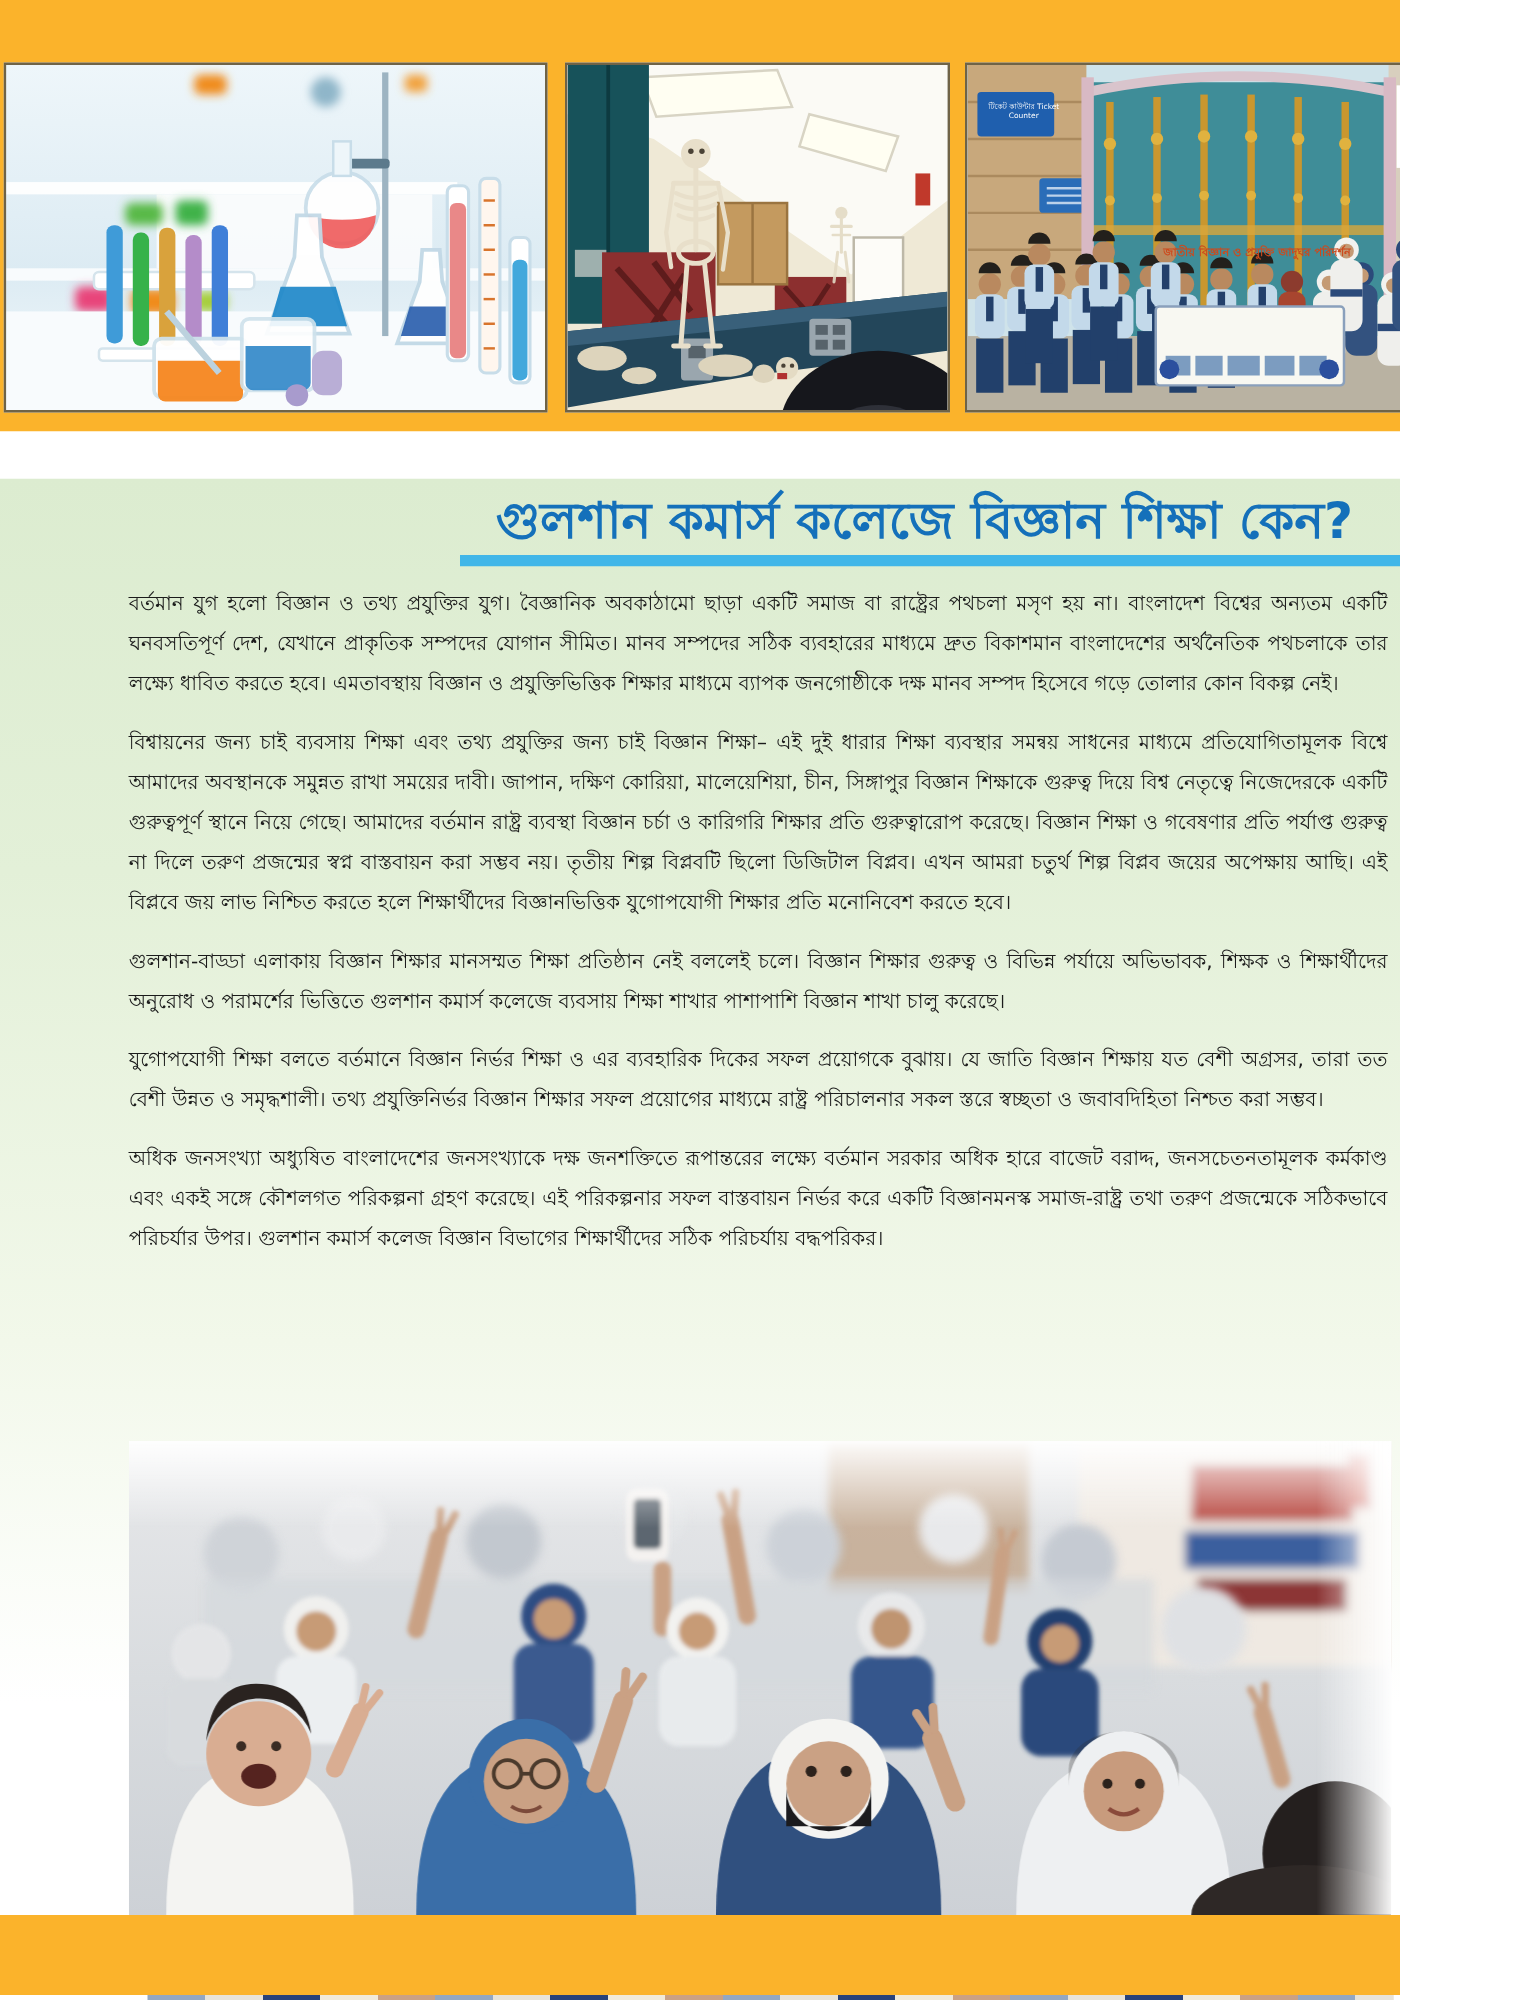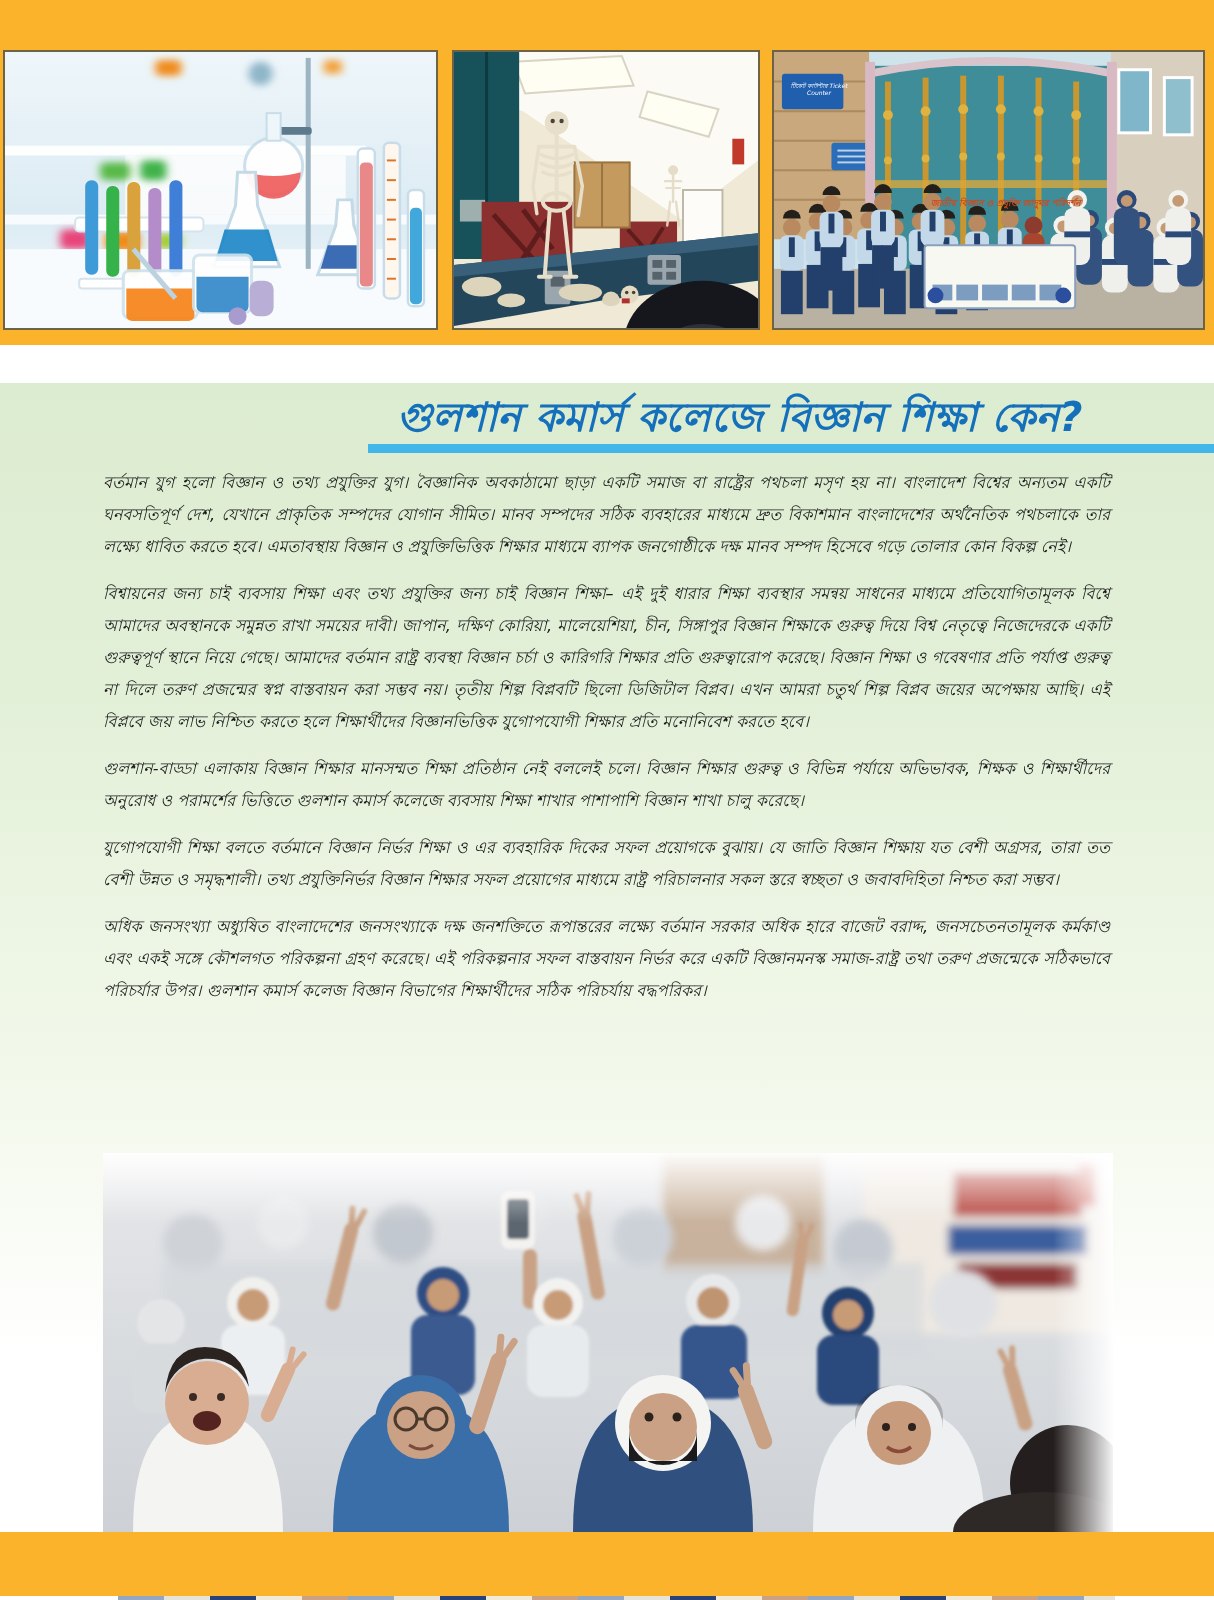--- a/index.html
+++ b/index.html
@@ -1,17 +1,17 @@
 <!DOCTYPE html>
 <html><head>
 <meta charset="utf-8">
 <style>
   html,body{margin:0;padding:0;}
   body{font-family:"DejaVu Sans","Liberation Sans",sans-serif;}
-  .page{position:relative;width:1214px;height:1600px;background:#ffffff;overflow:hidden;font-style:italic;}
+  .page{position:relative;width:1120px;height:1600px;background:#ffffff;overflow:hidden;}
 
   
   .top-banner{position:absolute;top:0;left:0;width:1214px;height:345px;background:#fbb32b;}
   .photo{position:absolute;top:50px;height:280px;border:2px solid #6f6347;box-sizing:border-box;overflow:hidden;background:#eef4f8;}
   .photo svg{display:block;width:100%;height:100%;}
   .photo-left{left:3px;width:435px;}
   .photo-mid{left:452px;width:308px;}
   .photo-right{left:772px;width:433px;}
 
   .gate-banner-text{position:absolute;left:36%;top:53%;width:36%;text-align:center;

